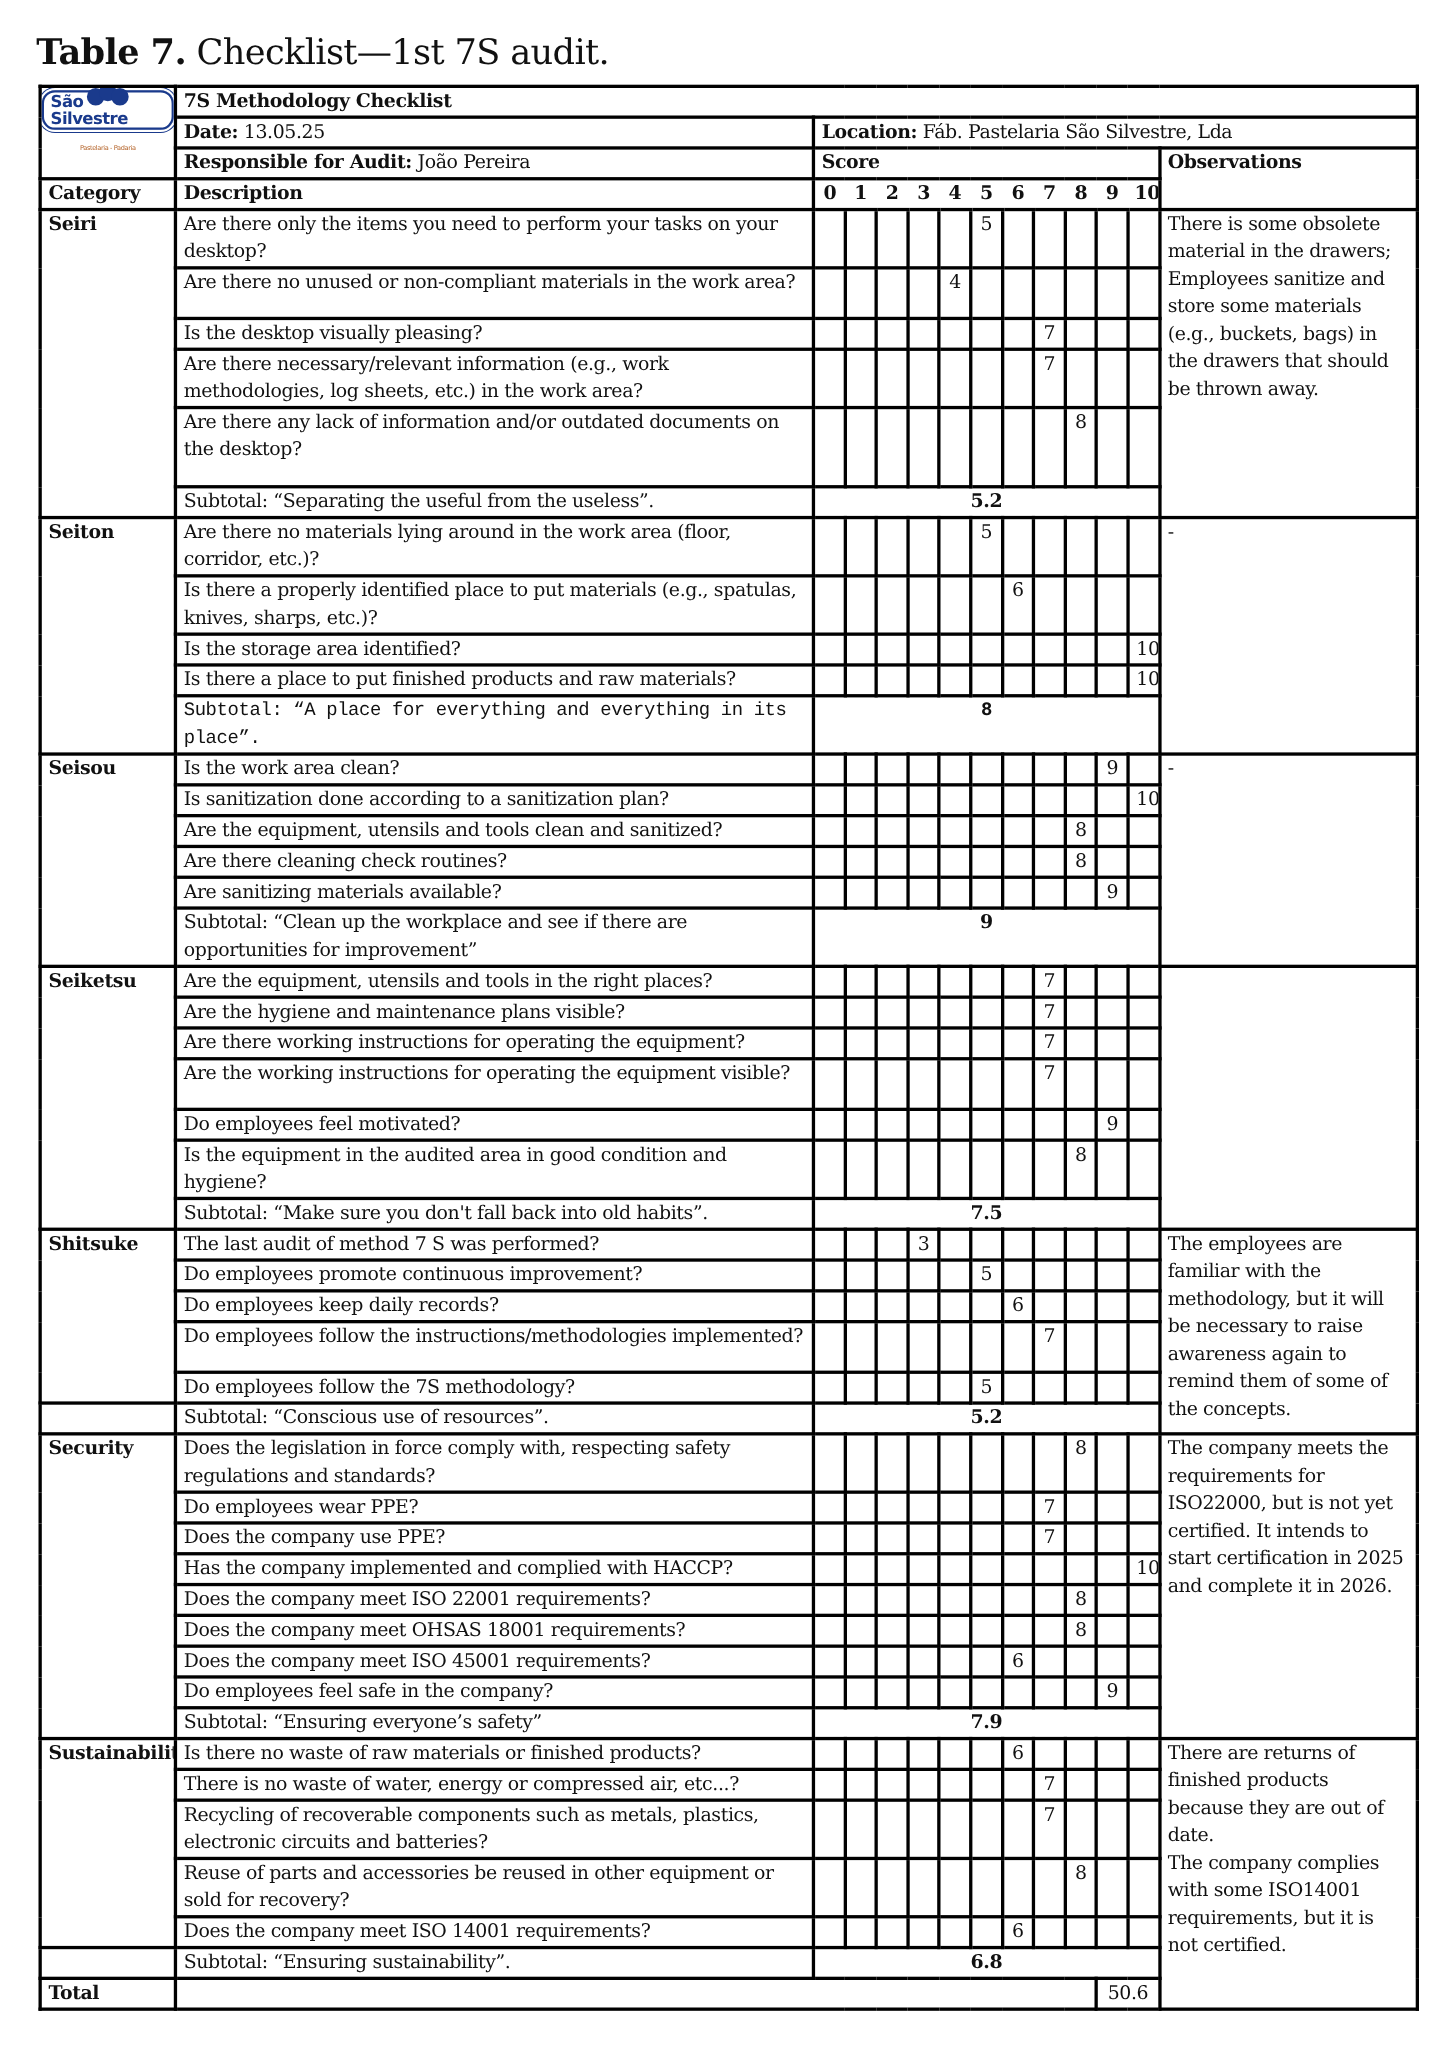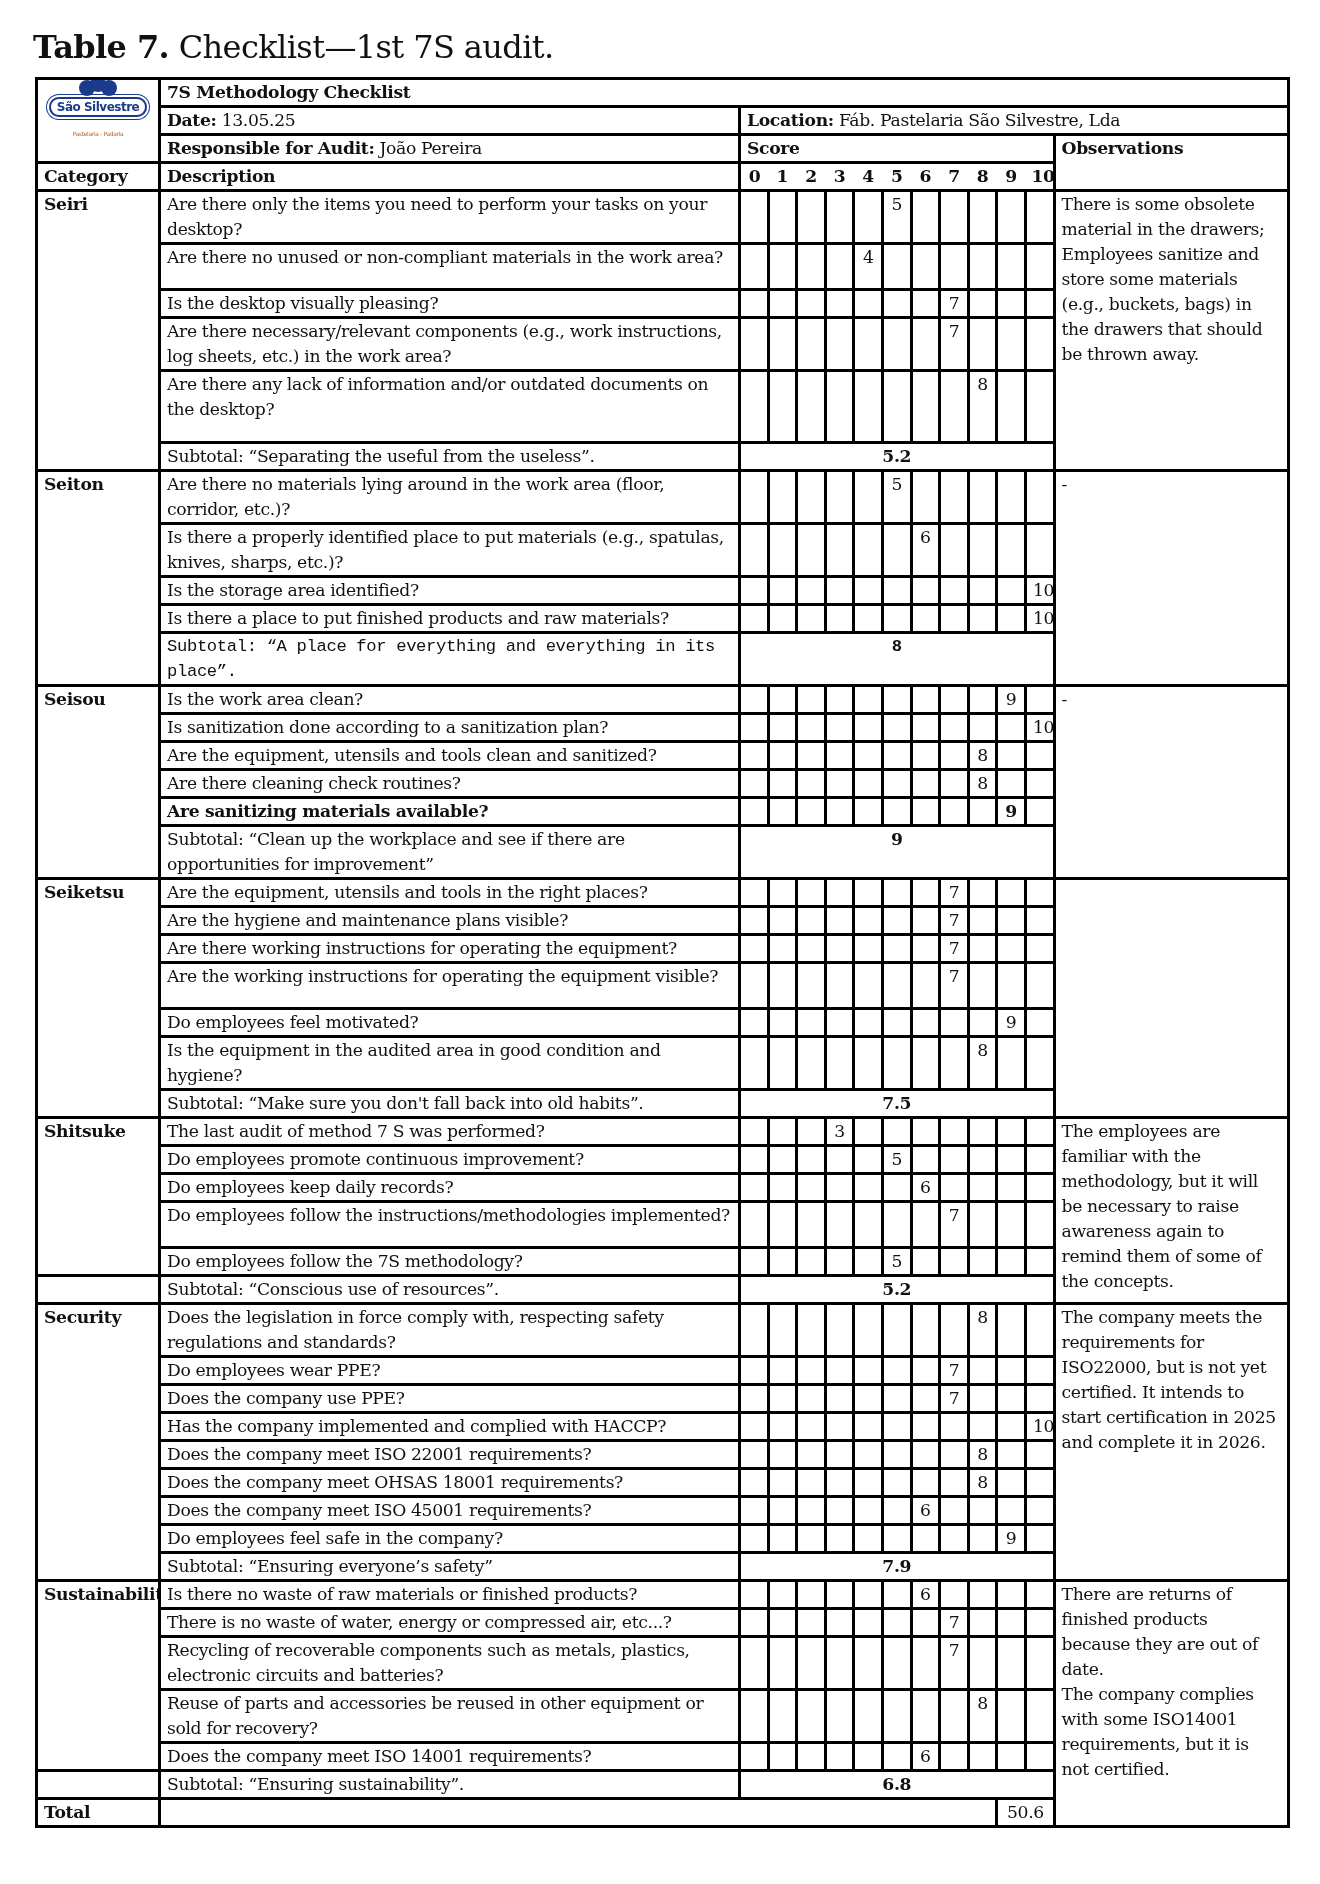--- a/index.html
+++ b/index.html
@@ -15,21 +15,21 @@
   td.hdr-digits { border-left: none !important; border-right: none !important; padding: 0; text-align: center; font-weight: bold; }
   td.sub-val { text-align: center; vertical-align: middle; font-weight: bold; }
   td.tot-val { text-align: center; vertical-align: bottom; }
   td.obs { padding: 2px 6px 0 8px; }
   td.obs-mid { vertical-align: middle; }
   .logo { display: flex; flex-direction: column; align-items: center; justify-content: center; height: 66px; }
   .logo .hat { width: 38px; height: 18px; position: relative; }
   .logo .hat span { position: absolute; width: 16px; height: 16px; border-radius: 50%; background: #1a3a8c; top: 0; }
   .logo .hat span:nth-child(1){ left: 0; } .logo .hat span:nth-child(2){ left: 11px; top: -4px;} .logo .hat span:nth-child(3){ left: 22px; }
   .logo .oval { border: 2px solid #1a3a8c; border-radius: 12px; padding: 0 6px; font-family: "DejaVu Sans", sans-serif;
-                font-size: 12px; font-weight: bold; color: #1a3a8c; line-height: 16px; letter-spacing: -0.5px; box-shadow: 0 0 0 2px #fff, 0 0 0 3px #1a3a8c; margin-top: 2px;}
+                font-size: 15px; font-weight: bold; color: #1a3a8c; line-height: 16px; letter-spacing: -0.5px; box-shadow: 0 0 0 2px #fff, 0 0 0 3px #1a3a8c; margin-top: 2px;}
   .logo .tag { font-family: "DejaVu Sans", sans-serif; font-size: 6px; color: #b5652b; margin-top: 4px; }
 </style>
 </head>
 <body>
 
 <div class="caption"><b>Table 7.</b><span> Checklist—1st 7S audit.</span></div>
 
 <table class="chk">
   <colgroup>
     <col style="width:123px">
@@ -114,21 +114,21 @@
         <td class="sc"></td>
         <td class="sc"></td>
         <td class="sc"></td>
         <td class="sc"></td>
         <td class="sc">7</td>
         <td class="sc"></td>
         <td class="sc"></td>
         <td class="sc"></td>
       </tr>
       <tr style="height: 46px;">
-        <td>Are there necessary/relevant components (e.g., work instructions, log sheets, etc.) in the work area?</td>
+        <td>Are there necessary/relevant information (e.g., work methodologies, log sheets, etc.) in the work area?</td>
         <td class="sc"></td>
         <td class="sc"></td>
         <td class="sc"></td>
         <td class="sc"></td>
         <td class="sc"></td>
         <td class="sc"></td>
         <td class="sc"></td>
         <td class="sc">7</td>
         <td class="sc"></td>
         <td class="sc"></td>
@@ -265,21 +265,21 @@
         <td class="sc"></td>
         <td class="sc"></td>
         <td class="sc"></td>
         <td class="sc"></td>
         <td class="sc"></td>
         <td class="sc"></td>
         <td class="sc">8</td>
         <td class="sc"></td>
         <td class="sc"></td>
       </tr>
-      <tr style="height: 24px; font-weight: bold;">
+      <tr style="height: 24px;">
         <td>Are sanitizing materials available?</td>
         <td class="sc"></td>
         <td class="sc"></td>
         <td class="sc"></td>
         <td class="sc"></td>
         <td class="sc"></td>
         <td class="sc"></td>
         <td class="sc"></td>
         <td class="sc"></td>
         <td class="sc"></td>

